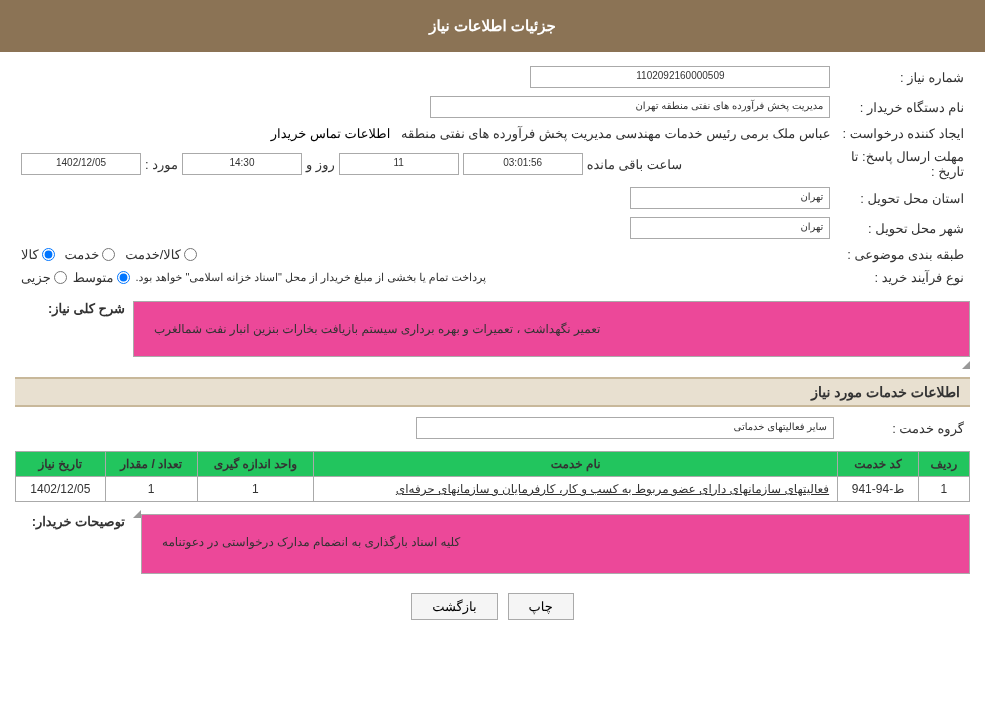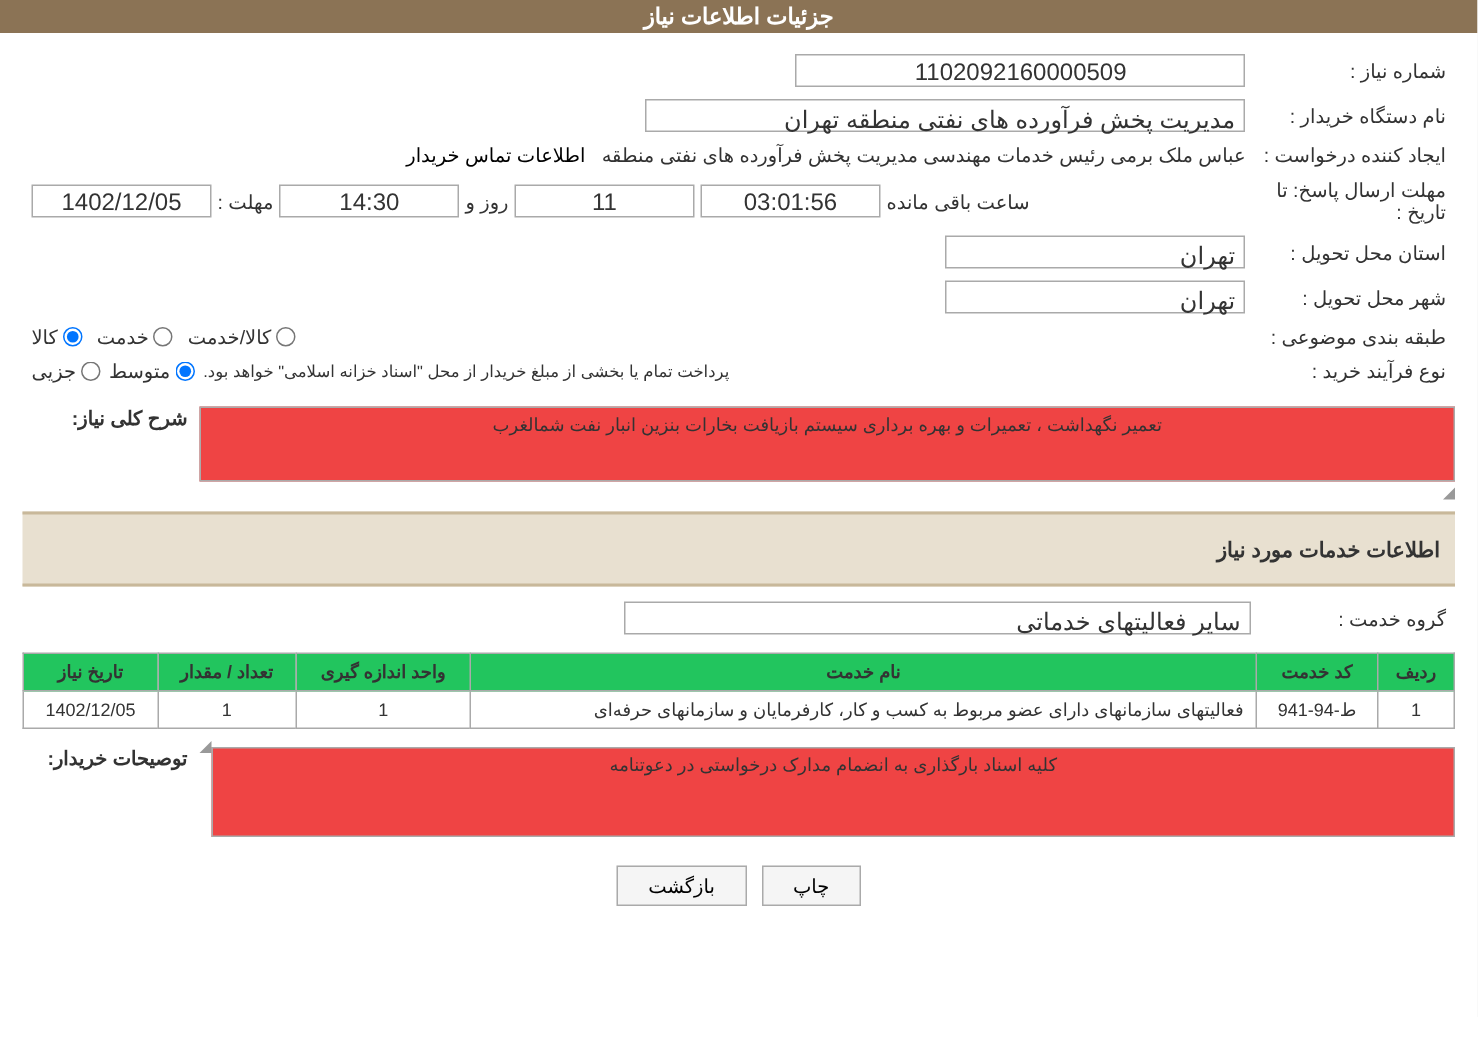--- a/index.html
+++ b/index.html
@@ -13,21 +13,21 @@
     .page-container {
       max-width: 985px;
       margin: 0 auto;
       background: #fff;
       min-height: 703px;
     }
     .header-bar {
       background: #8B7355;
       color: white;
       text-align: center;
-      padding: 2px 0;
+      padding: 17px 0;
       font-size: 15px;
       font-weight: bold;
     }
     .main-content {
       padding: 10px 15px;
     }
     .info-table {
       width: 100%;
       border-collapse: collapse;
       margin-bottom: 8px;
@@ -47,41 +47,41 @@
     .value-cell {
       text-align: right;
     }
     .input-box {
       border: 1px solid #aaa;
       padding: 3px 6px;
       background: #fff;
       min-width: 120px;
       display: inline-block;
       height: 22px;
-      font-size: 16px;
+      font-size: 10px;
       font-family: Tahoma, Arial, sans-serif;
     }
     .input-box-wide {
       width: 300px;
     }
     .input-box-medium {
       width: 200px;
     }
     .input-box-small {
       width: 120px;
     }
     .link-blue {
       color: #000000;
       text-decoration: none;
     }
     .section-header {
       background: #e8e0d0;
       border-top: 2px solid #c8b89a;
       border-bottom: 2px solid #c8b89a;
-      padding: 15px 10px;
+      padding: 5px 10px;
       font-weight: bold;
       font-size: 14px;
       margin: 8px 0 6px 0;
     }
     .radio-group {
       display: flex;
       gap: 10px;
       align-items: flex-start;
       flex-direction: row-reverse;
     }
@@ -104,20 +104,21 @@
       text-align: center;
       font-weight: bold;
     }
     .table-grid td {
       border: 1px solid #aaa;
       padding: 5px 8px;
       text-align: center;
     }
     .table-grid td.text-right {
       text-align: right;
+      text-decoration: underline;
     }
     .footer-buttons {
       display: flex;
       justify-content: center;
       gap: 10px;
       padding: 15px 0;
     }
     .btn {
       padding: 5px 20px;
       font-size: 13px;
@@ -127,25 +128,25 @@
       background: #f5f5f5;
     }
     .btn-print {
       background: #f5f5f5;
     }
     .btn-back {
       background: #f5f5f5;
     }
     .description-area {
       border: 1px solid #aaa;
-      padding: 4px;
+      padding: 20px;
       margin: 4px 0;
       min-height: 50px;
-      background: #ef4444;
-      text-align: center;
+      background: #ec4899;
+      text-align: left;
       direction: rtl;
       font-size: 12px;
     }
     .datetime-row {
       display: flex;
       align-items: center;
       gap: 4px;
       flex-direction: row-reverse;
     }
   </style>
@@ -183,21 +184,21 @@
           &nbsp;
           <a href="#" class="link-blue">اطلاعات تماس خریدار</a>
         </td>
       </tr>
 
       <tr>
         <td class="label-cell" style="white-space:normal;">مهلت ارسال پاسخ: تا تاریخ :</td>
         <td class="value-cell">
           <div class="datetime-row">
             <div class="input-box input-box-small" style="text-align:center;">1402/12/05</div>
-            <span>مهلت :</span>
+            <span>مورد :</span>
             <div class="input-box" style="width:70px;text-align:center;">14:30</div>
             <span>روز و</span>
             <div class="input-box" style="width:50px;text-align:center;">11</div>
             <div class="input-box" style="width:80px;text-align:center;">03:01:56</div>
             <span>ساعت باقی مانده</span>
           </div>
         </td>
       </tr>
 
       <tr>

